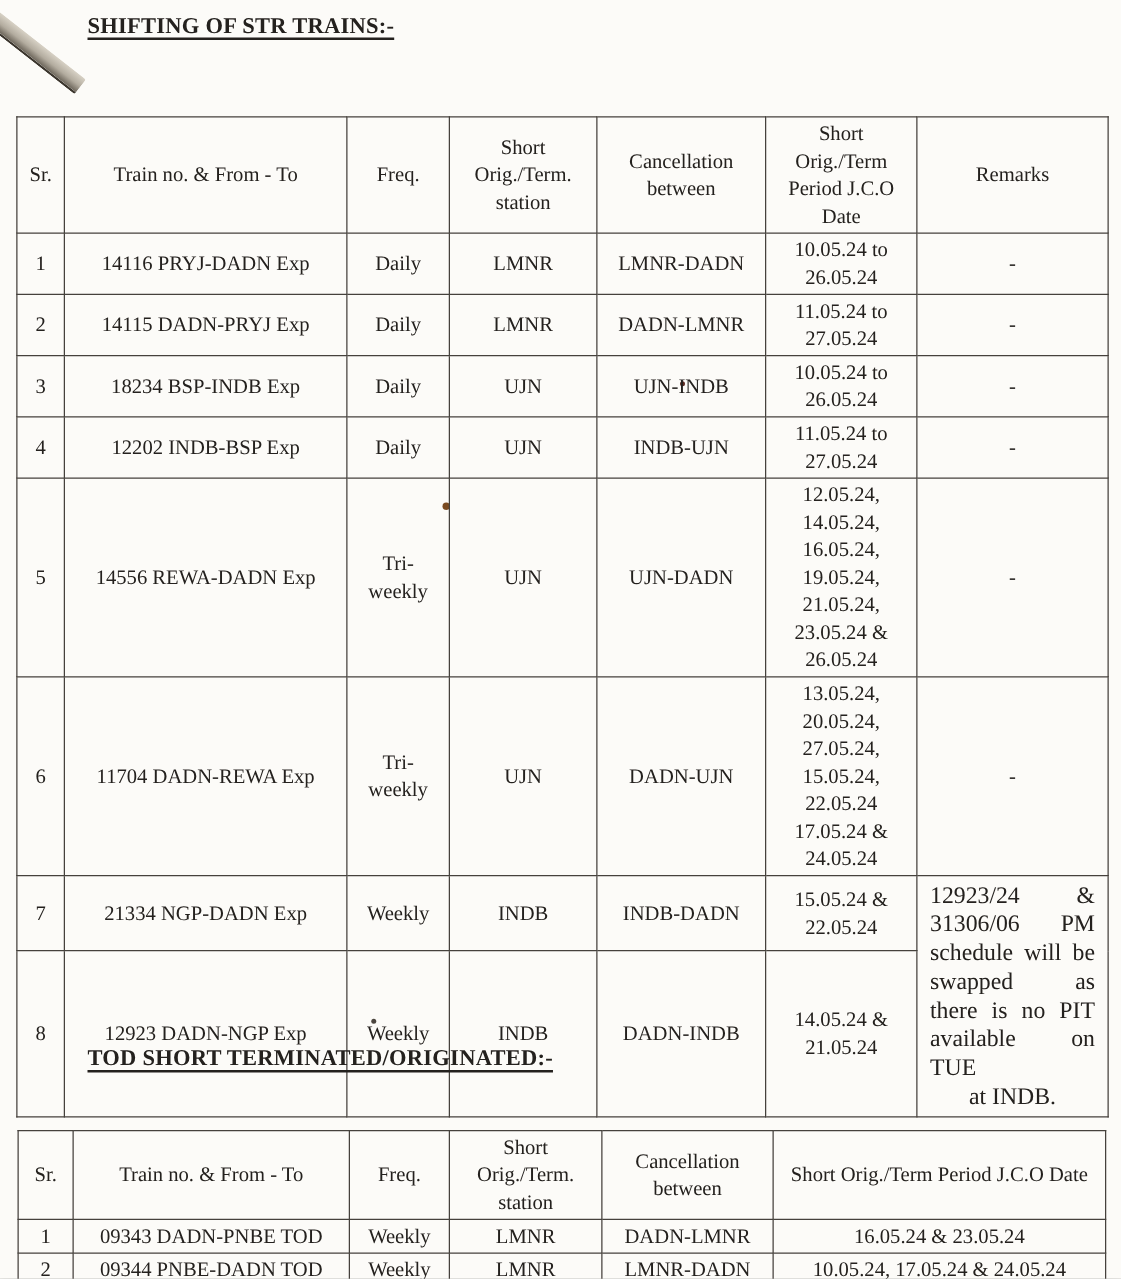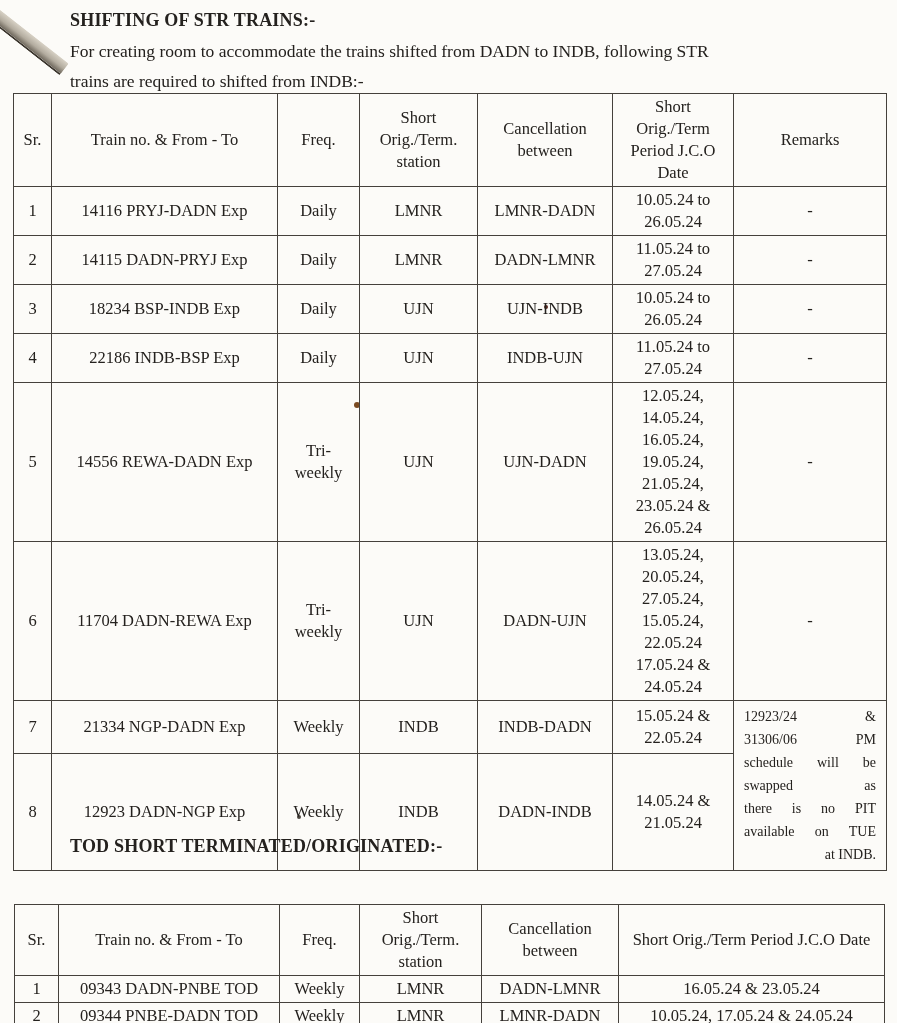--- a/index.html
+++ b/index.html
@@ -6,21 +6,21 @@
   body { background:#9a9a9a; font-family:"Liberation Serif", serif; }
   .page {
     position:relative; width:897px; height:1023px; margin:0 auto;
     background:#fcfbf8; color:#24211e; overflow:hidden;
     box-shadow:0 0 6px rgba(0,0,0,.4);
   }
   
   .doc-heading {
     position:absolute; left:70px; margin:0;
     font-size:18px; font-weight:bold; letter-spacing:.2px;
-    text-decoration-thickness:2.4px; text-underline-offset:4px;
+    text-decoration:underline; text-decoration-thickness:2.4px; text-underline-offset:4px;
   }
   .h-shifting { top:10px; }
   .h-tod { top:804px;margin-top:32px; }
   .intro {
     position:absolute; left:70px; top:36px; width:760px; margin:0;
     font-size:17.5px; line-height:30px;
   }
   
   table { position:absolute; border-collapse:collapse; table-layout:fixed; background:transparent; }
   .t1 { left:13px; top:93px; width:873px; }
@@ -37,24 +37,24 @@
   .hr { height:92px; }
   .r46 { height:46px; } .r45 { height:45px; }
   .r154 { height:154px; } .r155 { height:155px; }
   .r51 { height:51px; } .r112 { height:112px; }
   
   .hr2 { height:66px; }
   .r25 { height:25px; }
   
   .remarks-merged {
     text-align:left; vertical-align:middle; padding:4px 10px;
-    line-height:23px; font-size:14px;
+    line-height:23px; font-size:19px;
   }
   .remarks-merged .jline { text-align:justify; text-align-last:justify; }
-  .remarks-merged .lline { text-align:right; }
+  .remarks-merged .lline { text-align:center; }
   
   .pen-mark {
     position:absolute; left:-52px; top:22px; width:130px; height:13px;
     transform:rotate(38deg);
     background:linear-gradient(180deg,#d8d2c6 0%,#b3ac9f 55%,#6e675c 100%);
     border-bottom:2px solid #3c362e; border-radius:2px;
   }
   .dot { position:absolute; border-radius:50%; }
   .dot-brown { left:354px; top:402px; width:6px; height:6px; background:#7a4a20; }
   .dot-red { left:544px; top:305px; width:4px; height:4px; background:#5c2a22; }
@@ -65,21 +65,20 @@
 
 <div class="page">
 
   <div class="pen-mark"></div>
   <div class="dot dot-brown"></div>
   <div class="dot dot-red"></div>
   <div class="dot dot-dark"></div>
 
   <h1 class="doc-heading h-shifting">SHIFTING OF STR TRAINS:-</h1>
 
-  <p class="intro"><span>For creating room to accommodate the trains shifted from DADN to INDB, following STR</span><br><span>trains are required to shifted from INDB:-</span></p>
 
   <table class="t1">
     <colgroup>
       <col style="width:38px">
         <col style="width:226px">
         <col style="width:82px">
       <col style="width:118px">
         <col style="width:135px">
         <col style="width:121px">
       <col style="width:153px">
@@ -116,21 +115,21 @@
       <td>3</td>
       <td>18234 BSP-INDB Exp</td>
       <td class="freq">Daily</td>
       <td>UJN</td>
       <td>UJN-INDB</td>
       <td class="period">10.05.24 to 26.05.24</td>
       <td>-</td>
     </tr>
     <tr class="r45">
       <td>4</td>
-      <td>22186 INDB-BSP Exp</td>
+      <td>12202 INDB-BSP Exp</td>
       <td class="freq">Daily</td>
       <td>UJN</td>
       <td>INDB-UJN</td>
       <td class="period">11.05.24 to 27.05.24</td>
       <td>-</td>
     </tr>
     <tr class="r154">
       <td>5</td>
       <td>14556 REWA-DADN Exp</td>
       <td class="freq">Tri-weekly</td>

